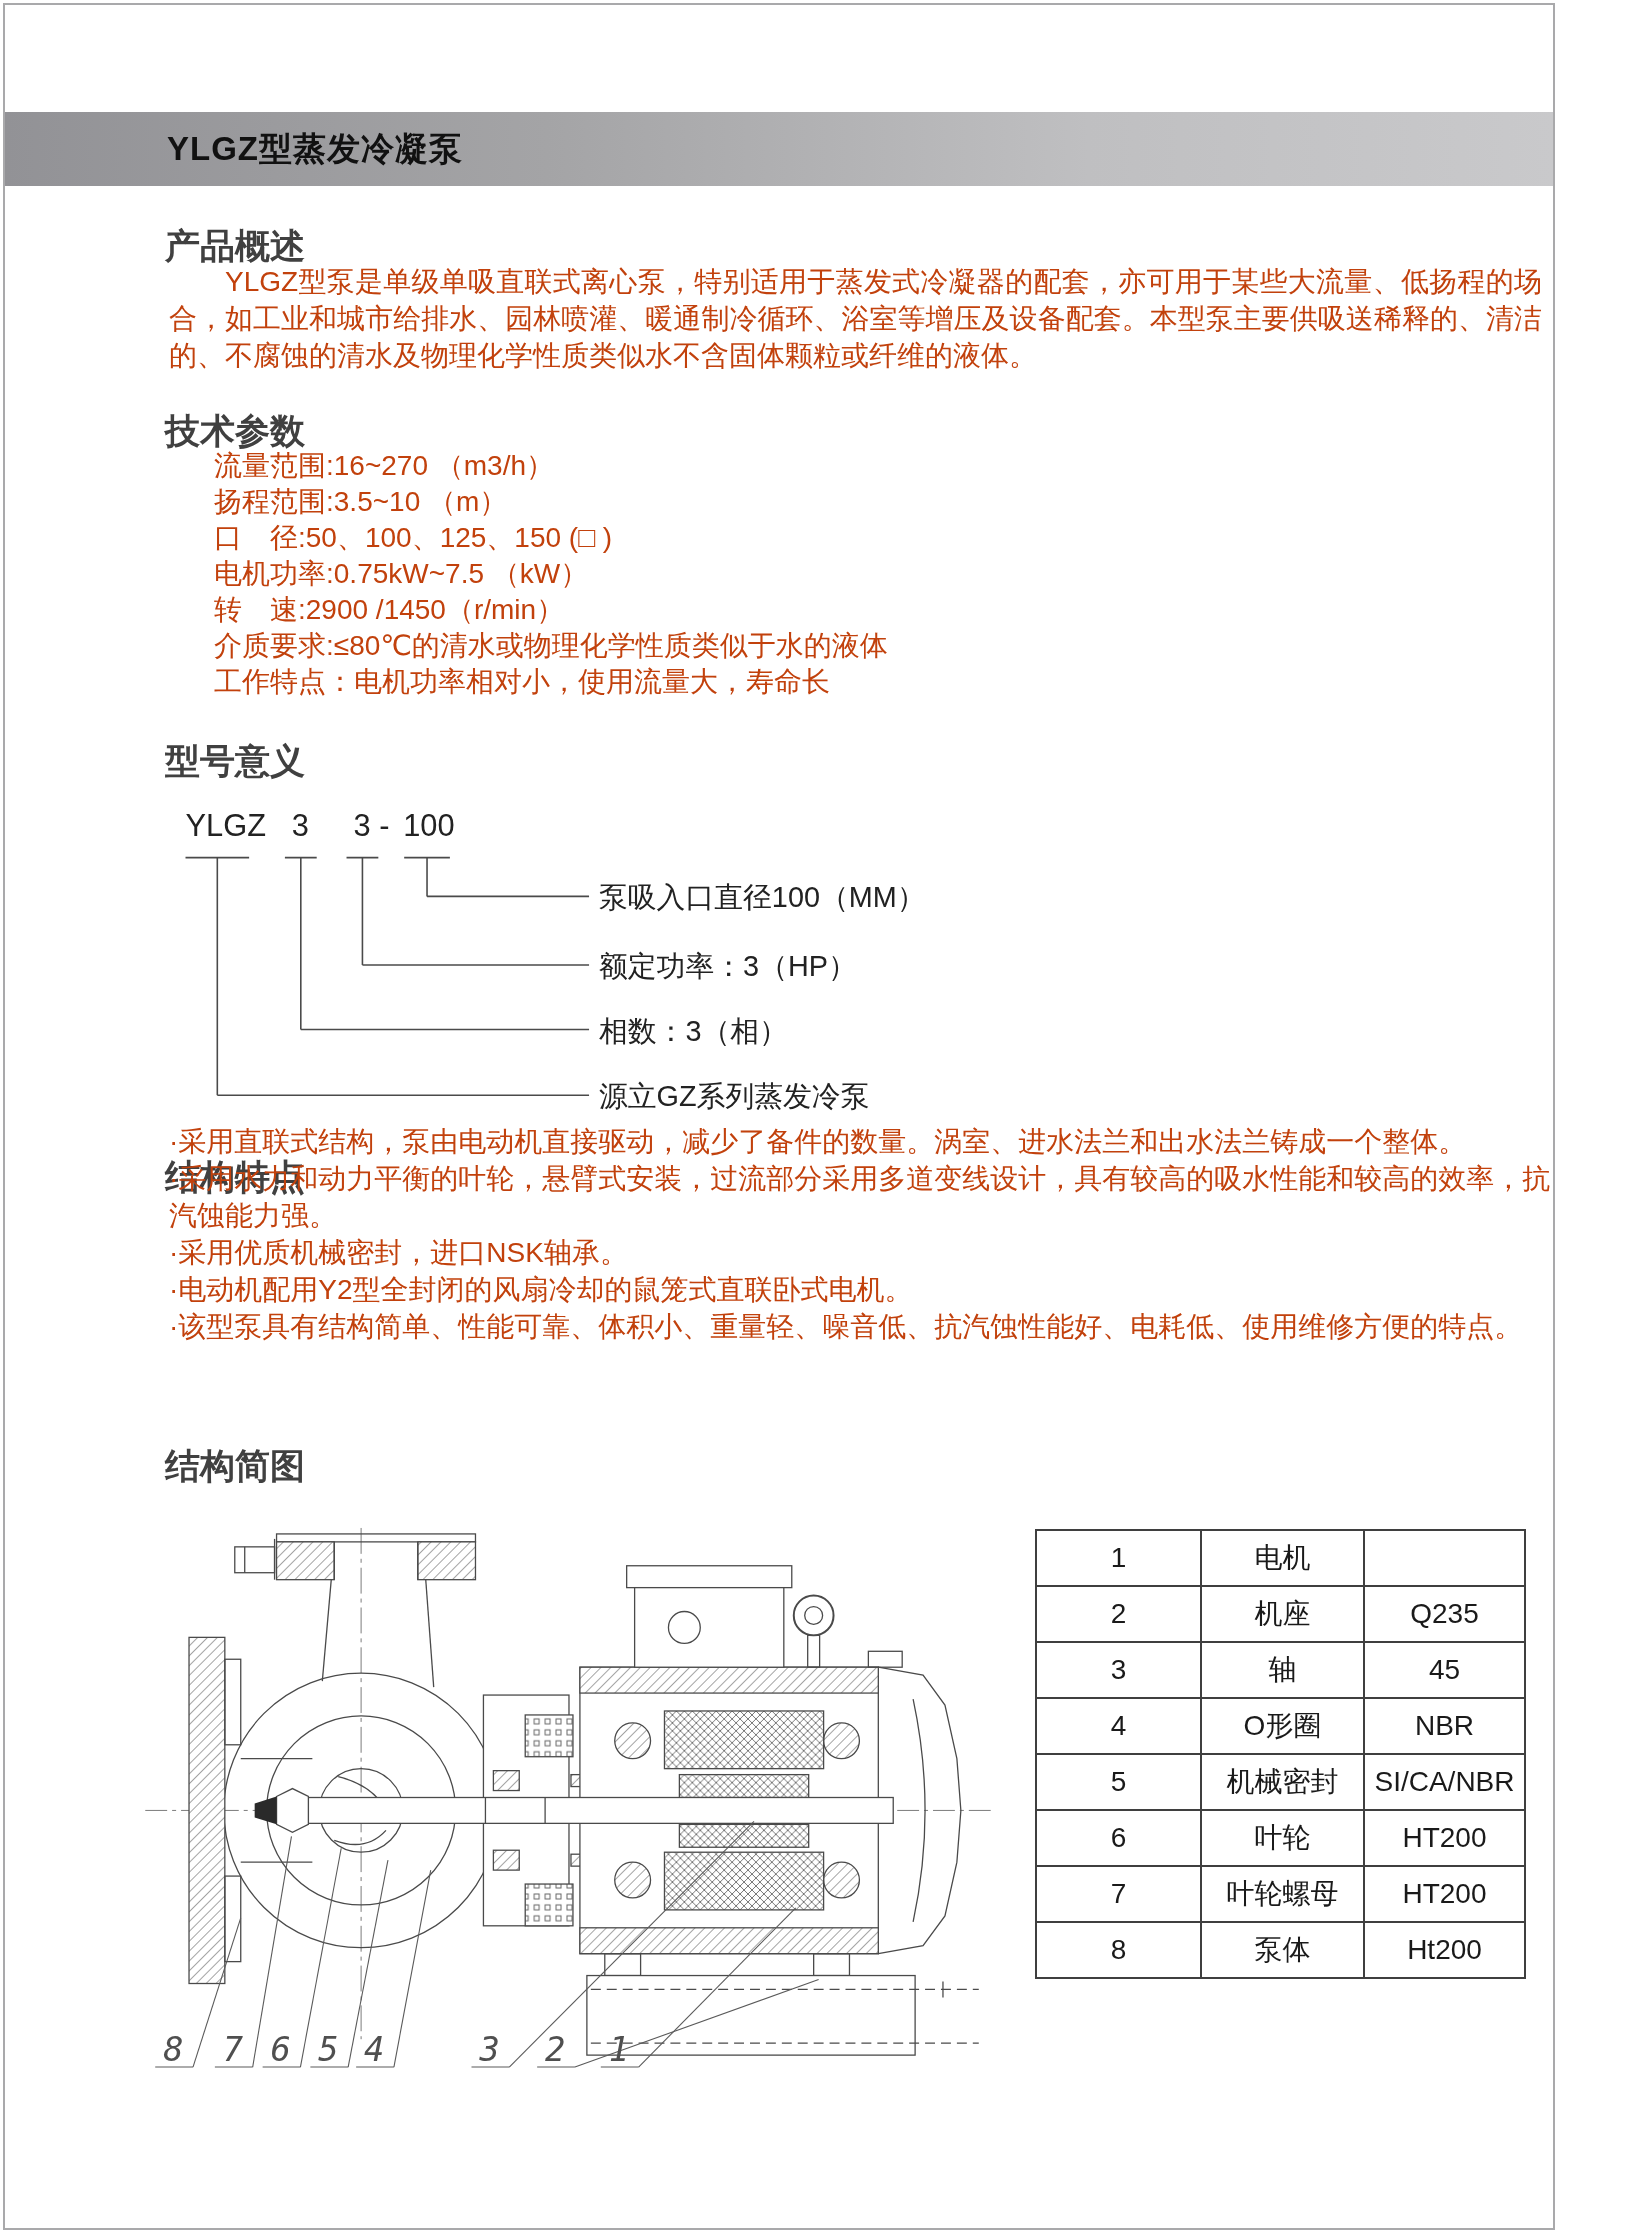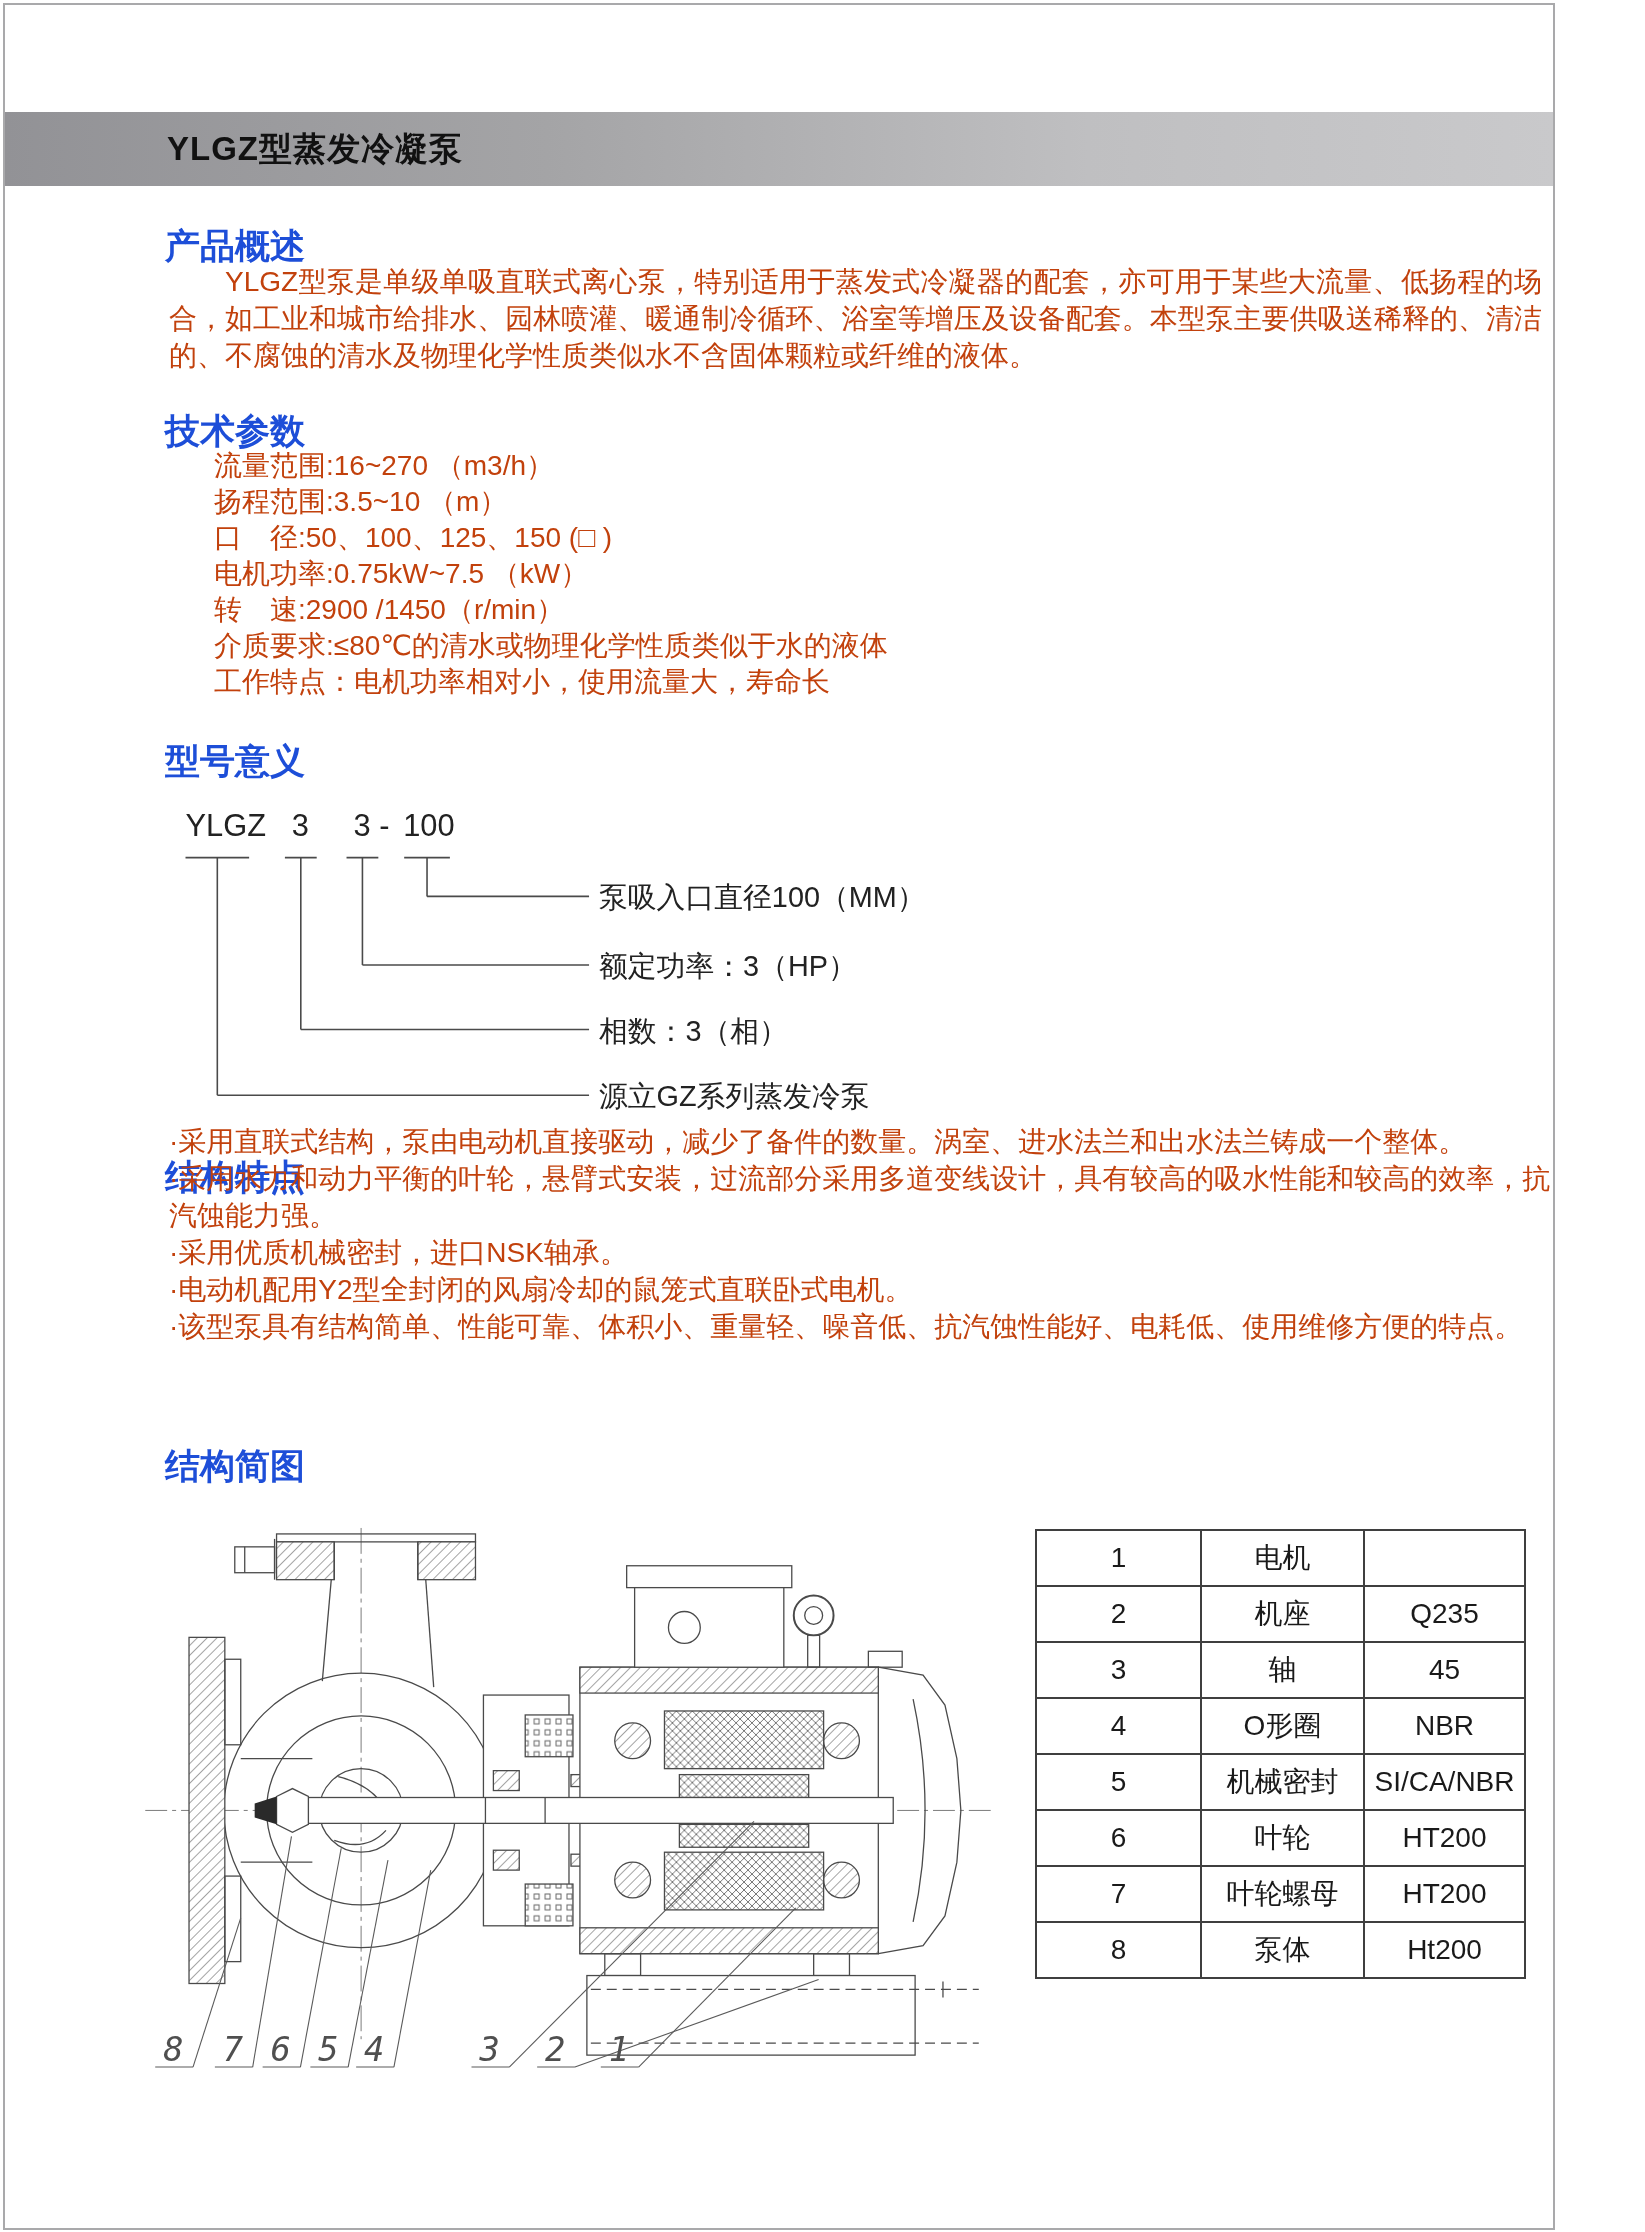--- a/index.html
+++ b/index.html
@@ -9,21 +9,21 @@
   }
   .frame{position:absolute;left:3px;top:3px;right:3px;bottom:3px;border:2px solid #a9a9ab;pointer-events:none;}
   .topbar{
     position:absolute;left:5px;right:5px;top:112px;height:74px;
     background:linear-gradient(90deg,#929296 0%,#a4a4a6 35%,#bfbfc1 70%,#c9c9cb 100%);
   }
   .topbar .title{
     position:absolute;left:162px;top:0;line-height:74px;
     font-size:33px;font-weight:bold;color:#111;letter-spacing:1px;white-space:nowrap;
   }
-  .sec-h{position:absolute;left:165px;font-size:35px;font-weight:bold;color:#1d4ed8;white-space:nowrap;}
+  .sec-h{position:absolute;left:165px;font-size:35px;font-weight:bold;color:#404040;white-space:nowrap;}
   .flow{position:absolute;left:169px;font-size:28px;line-height:37px;color:#c2410c;}
   #overview-body{top:263px;width:1373px;text-indent:2em;text-align:justify;}
   #tech-list{top:448px;margin-left:45px;}
   #tech-list div{height:36px;line-height:36px;white-space:pre;}
   #features-list{top:1123px;width:1401px;}
   .model-svg{position:absolute;left:149px;top:796px;}
   .model-svg text{fill:#222;}
   .model-svg .tok{font-size:31px;}
   .model-svg .lbl{font-size:29px;}
   .model-svg line{stroke:#4a4a4a;stroke-width:1.6;}

